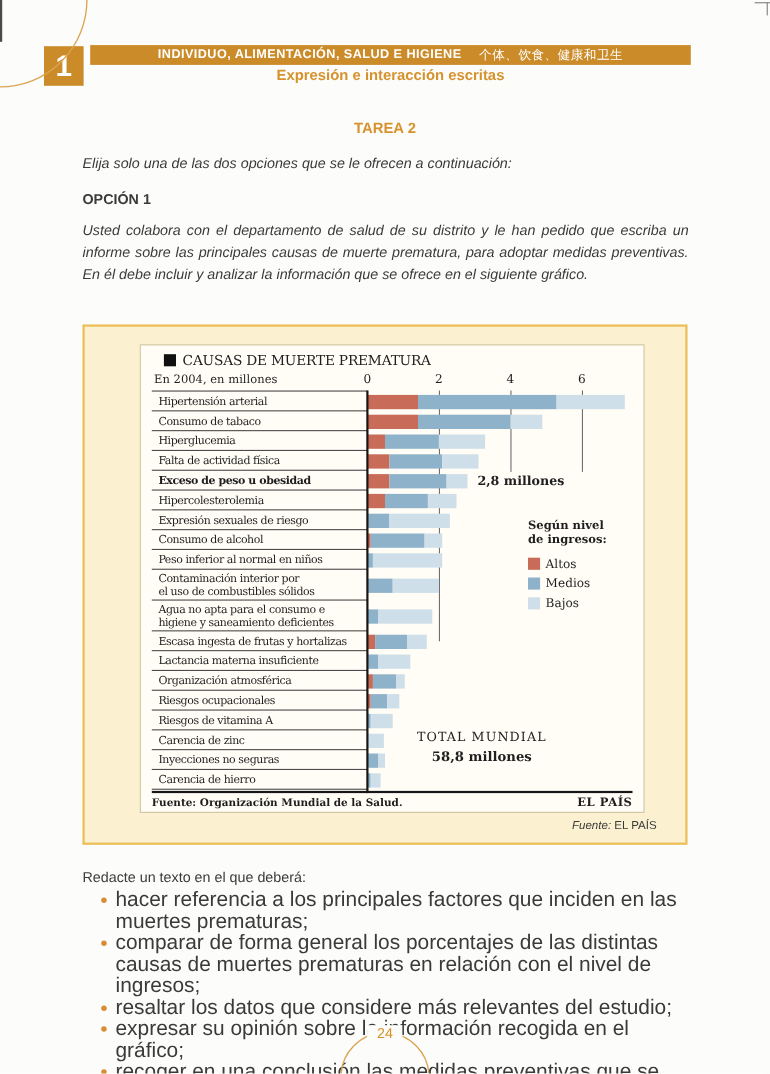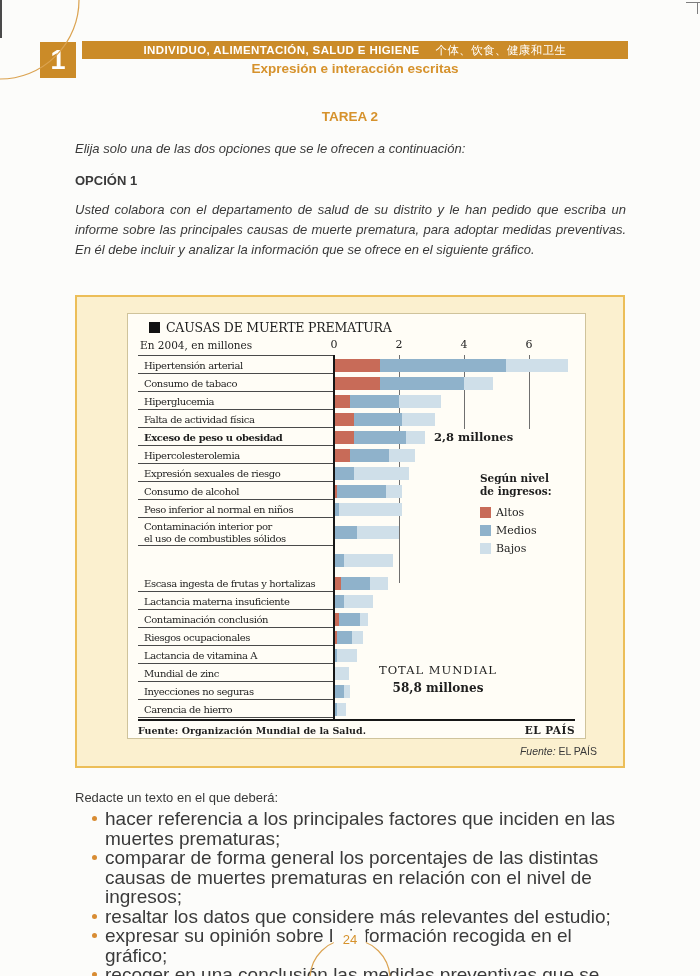--- a/index.html
+++ b/index.html
@@ -226,20 +226,24 @@
             <div class="clabel">
               <div>Contaminación interior por</div>
               <div>el uso de combustibles sólidos</div>
             </div>
             <div class="cbar">
               <div class="seg" style="width: 22.75px; background: rgb(143, 178, 203);"></div>
               <div class="seg" style="width: 42.25px; background: rgb(207, 223, 233);"></div>
             </div>
           </div>
           <div class="crow tall">
+            <div class="clabel">
+              <div>Agua no apta para el consumo e</div>
+              <div>higiene y saneamiento deficientes</div>
+            </div>
             <div class="cbar">
               <div class="seg" style="width: 9.75px; background: rgb(143, 178, 203);"></div>
               <div class="seg" style="width: 48.75px; background: rgb(207, 223, 233);"></div>
             </div>
           </div>
           <div class="crow">
             <div class="clabel">Escasa ingesta de frutas y hortalizas</div>
             <div class="cbar">
               <div class="seg" style="width: 6.5px; background: rgb(200, 107, 88);"></div>
               <div class="seg" style="width: 29.25px; background: rgb(143, 178, 203);"></div>
@@ -247,44 +251,44 @@
             </div>
           </div>
           <div class="crow">
             <div class="clabel">Lactancia materna insuficiente</div>
             <div class="cbar">
               <div class="seg" style="width: 9.75px; background: rgb(143, 178, 203);"></div>
               <div class="seg" style="width: 29.25px; background: rgb(207, 223, 233);"></div>
             </div>
           </div>
           <div class="crow">
-            <div class="clabel">Contaminación conclusión</div>
+            <div class="clabel">Organización atmosférica</div>
             <div class="cbar">
               <div class="seg" style="width: 4.875px; background: rgb(200, 107, 88);"></div>
               <div class="seg" style="width: 21.125px; background: rgb(143, 178, 203);"></div>
               <div class="seg" style="width: 8.125px; background: rgb(207, 223, 233);"></div>
             </div>
           </div>
           <div class="crow">
             <div class="clabel">Riesgos ocupacionales</div>
             <div class="cbar">
               <div class="seg" style="width: 3.25px; background: rgb(200, 107, 88);"></div>
               <div class="seg" style="width: 14.625px; background: rgb(143, 178, 203);"></div>
               <div class="seg" style="width: 11.375px; background: rgb(207, 223, 233);"></div>
             </div>
           </div>
           <div class="crow">
-            <div class="clabel">Lactancia de vitamina A</div>
+            <div class="clabel">Riesgos de vitamina A</div>
             <div class="cbar">
               <div class="seg" style="width: 3.25px; background: rgb(143, 178, 203);"></div>
               <div class="seg" style="width: 19.5px; background: rgb(207, 223, 233);"></div>
             </div>
           </div>
           <div class="crow">
-            <div class="clabel">Mundial de zinc</div>
+            <div class="clabel">Carencia de zinc</div>
             <div class="cbar">
               <div class="seg" style="width: 14.625px; background: rgb(207, 223, 233);"></div>
             </div>
           </div>
           <div class="crow">
             <div class="clabel">Inyecciones no seguras</div>
             <div class="cbar">
               <div class="seg" style="width: 9.75px; background: rgb(143, 178, 203);"></div>
               <div class="seg" style="width: 5.85px; background: rgb(207, 223, 233);"></div>
             </div>

